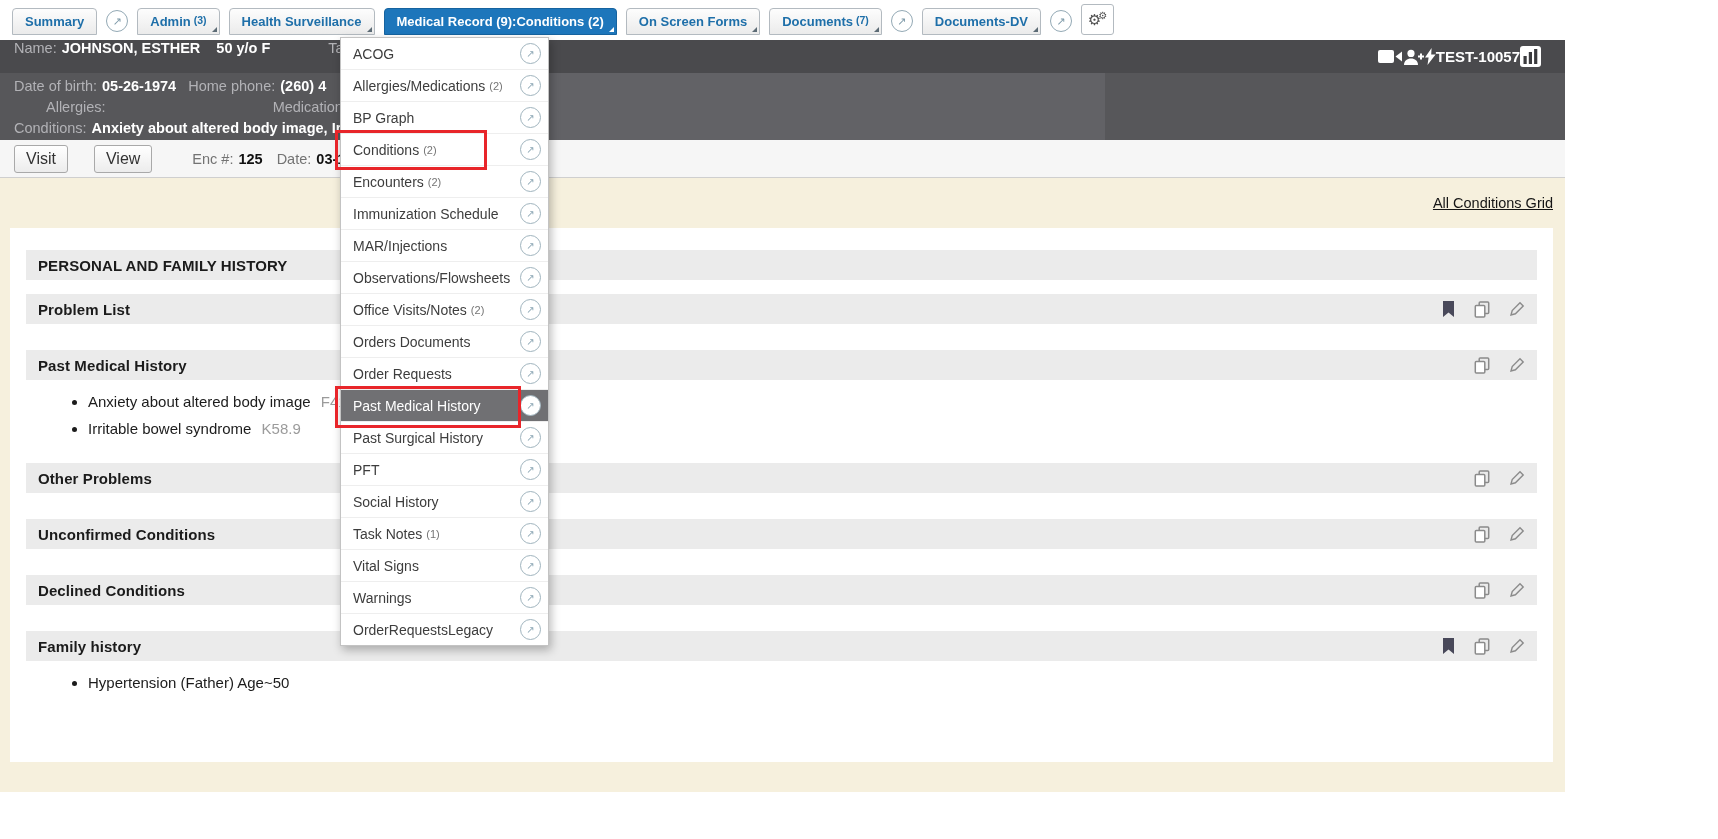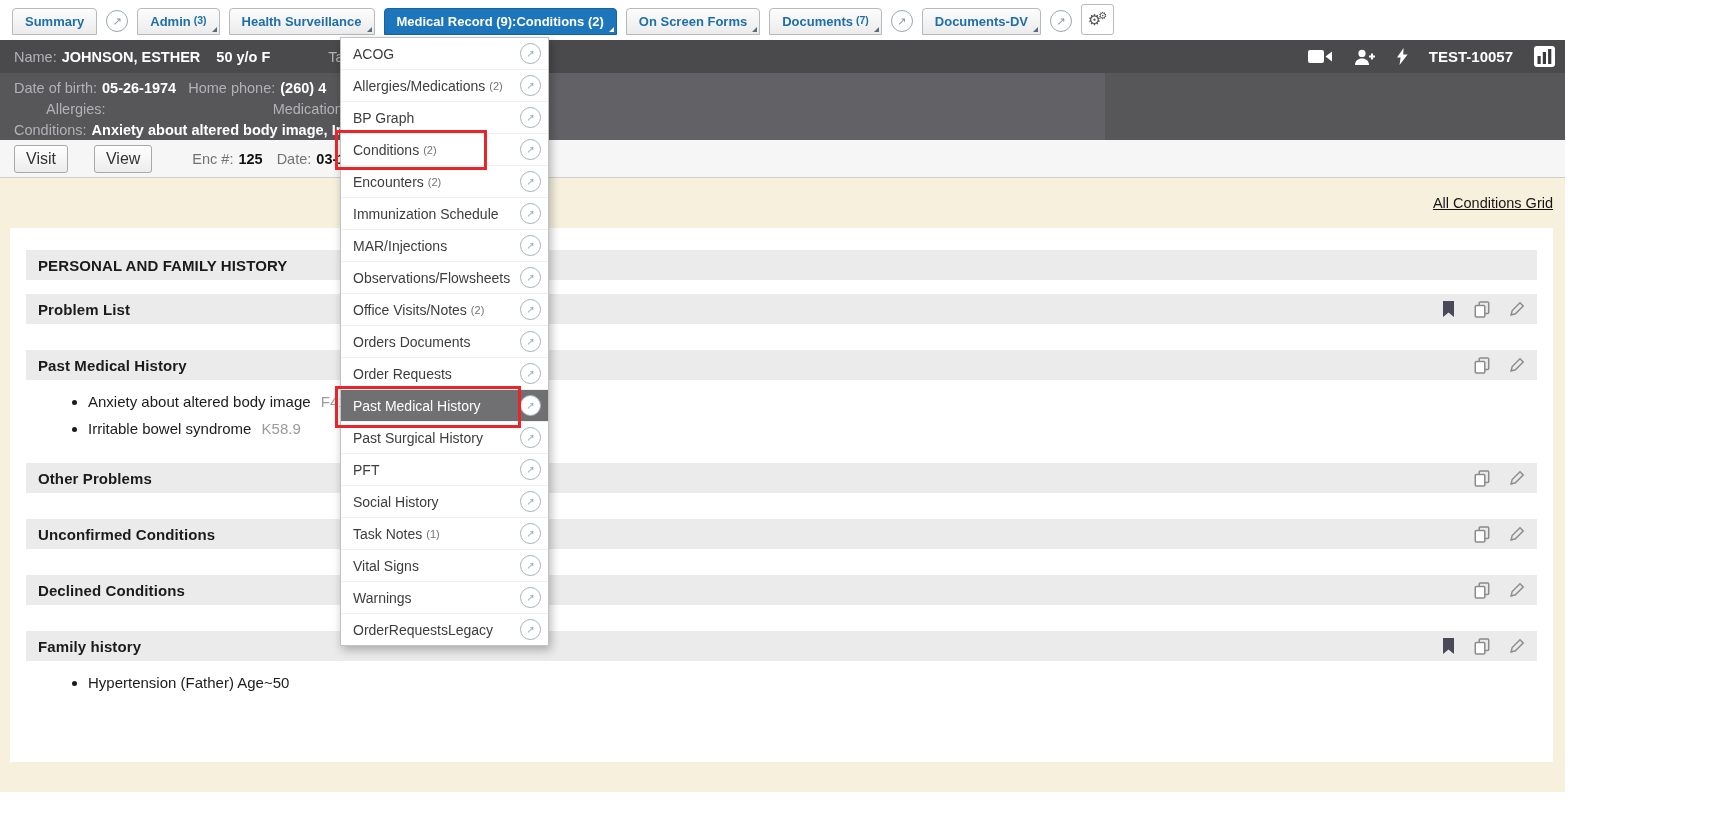--- a/index.html
+++ b/index.html
@@ -27,30 +27,30 @@
     justify-content:center;margin-bottom:3px;cursor:pointer;}
   .gear-btn{width:31px;height:29px;border:1px solid #b3bac0;border-radius:3px;background:#fff;
     color:#4f4f4f;display:inline-flex;align-items:center;justify-content:center;cursor:pointer;}
   .gear-big{font-size:15px;line-height:1;}
   .gear-small{font-size:10px;line-height:1;margin-left:-3px;margin-top:-8px;}
 
   
   .banner{position:absolute;left:0;top:40px;width:100%;height:100px;background:#57575a;
     color:#fff;font-size:14.5px;}
   .banner-overlay{position:absolute;left:340px;top:33px;width:765px;height:67px;background:#626266;}
-  .brow{position:absolute;left:0;right:0;display:flex;align-items:center;padding-left:14px;
+  .brow{position:absolute;left:0;right:0;display:flex;align-items:flex-start;padding-left:14px;
     white-space:nowrap;}
   .brow1{top:0;height:33px;background:#4a4a4d;}
   .brow2{top:38px;height:20px;}
   .brow3{top:59px;height:20px;padding-left:46px;}
   .brow4{top:80px;height:20px;}
   .blabel{color:#b2b2b6;margin-right:5px;}
   .bval{font-weight:700;color:#fff;}
   .orange{color:#e8a33d;font-weight:700;}
-  .banner-right{position:absolute;right:10px;top:0;height:33px;display:flex;align-items:center;gap:21px;}
+  .banner-right{position:absolute;right:24px;top:0;height:33px;display:flex;align-items:center;}
   .b-icon{display:inline-flex;align-items:center;cursor:pointer;}
   .pid{font-weight:700;font-size:15px;color:#fff;}
 
   
   .visitbar{position:absolute;left:0;top:140px;width:100%;height:38px;background:#f6f6f6;
     border-bottom:1px solid #cfcfcf;box-sizing:border-box;display:flex;align-items:center;
     padding-left:14px;font-size:14.5px;}
   .btn{padding:4px 11px;background:linear-gradient(#ffffff,#ececec);border:1px solid #a9a9a9;
     border-radius:3px;color:#333;font-size:16px;cursor:pointer;margin-right:26px;}
   .vlabel{color:#737373;margin:0 5px 0 14px;}

